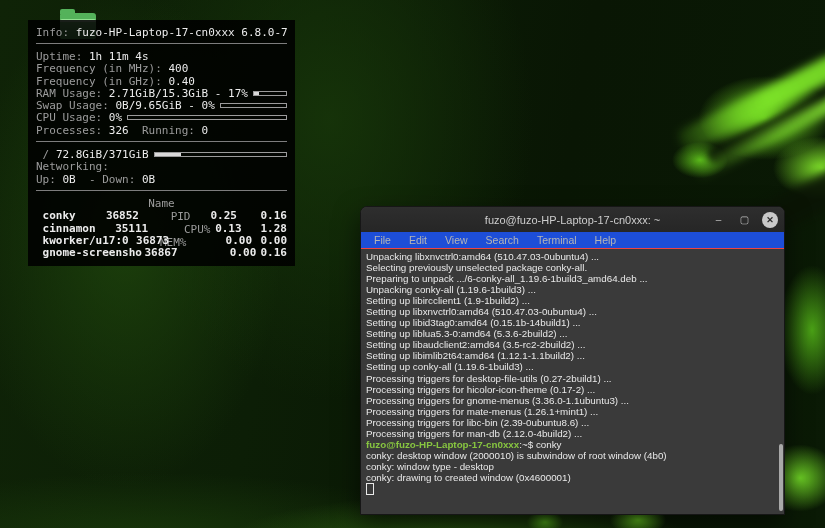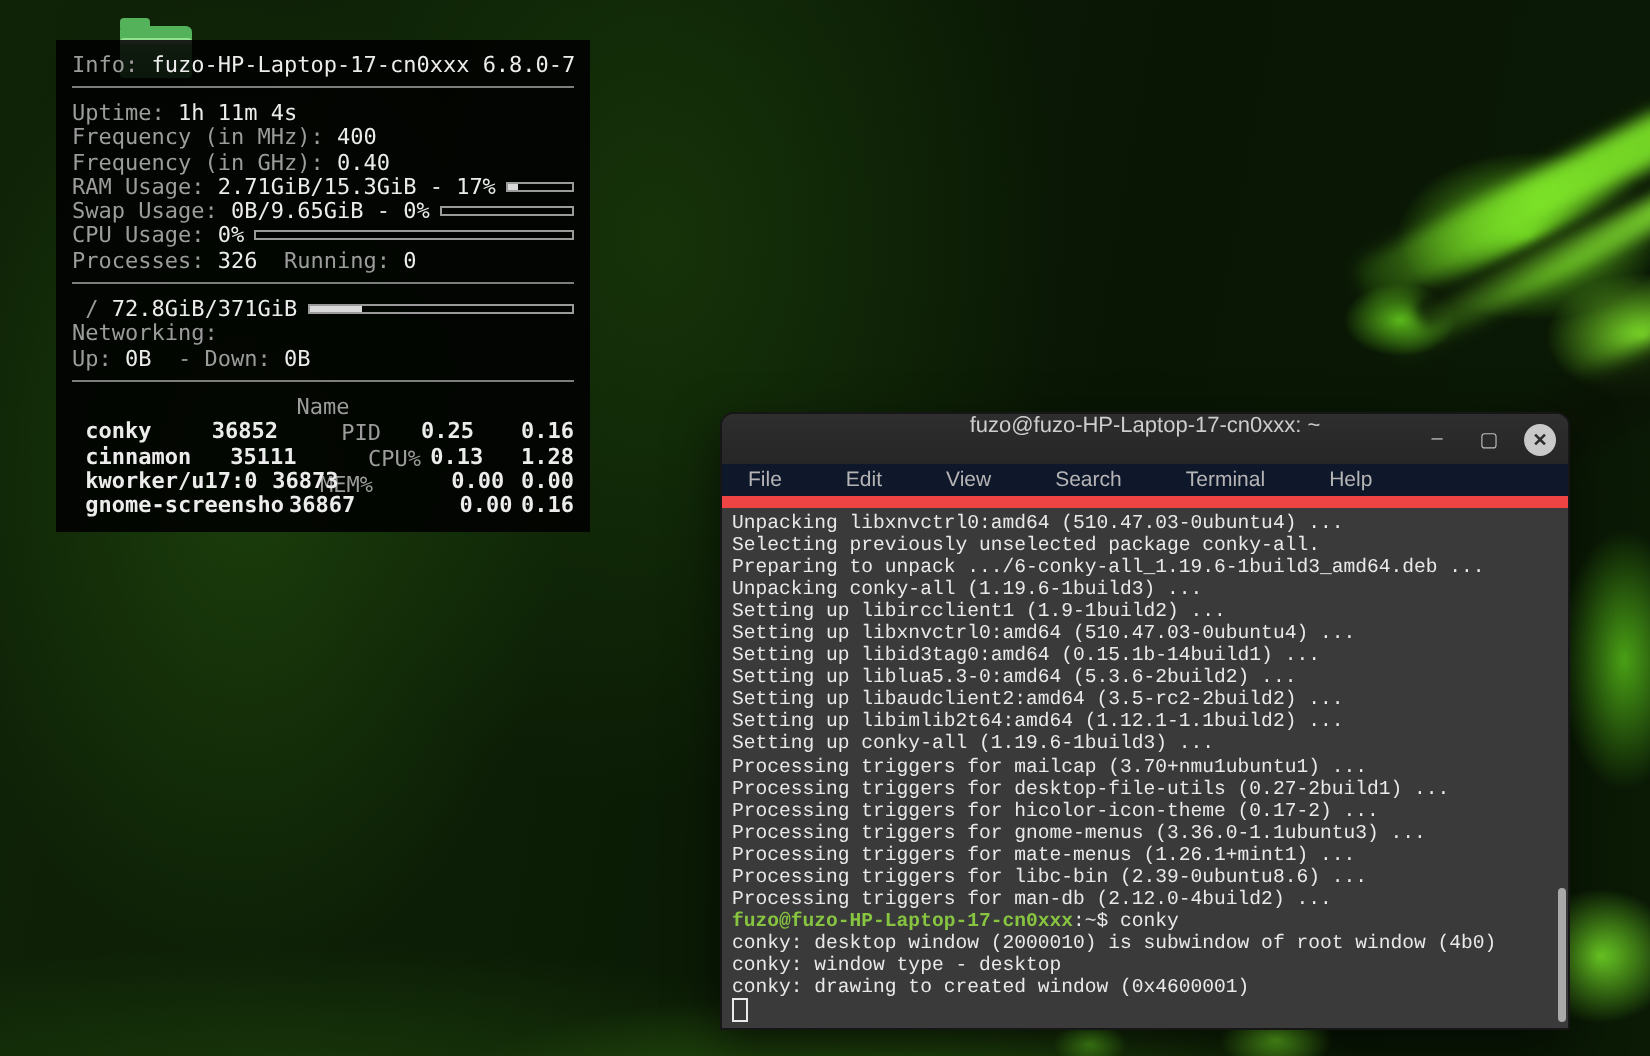--- a/index.html
+++ b/index.html
@@ -55,31 +55,31 @@
   .p-cell.col0{flex:1;text-align:left;}
   .p-cell.col1{width:58px;text-align:right;}
   .p-cell.col2{width:50px;text-align:right;padding-left:48px;}
   .p-cell.col3{width:50px;text-align:right;}
 
   
   .terminal{position:absolute;left:360px;top:206px;width:425px;height:309px;box-sizing:border-box;
     border:1px solid #161616;border-radius:7px 7px 0 0;
     box-shadow:0 10px 26px rgba(0,0,0,.55);background:var(--terminal-bg,#3a3a3a);}
   .titlebar{height:25px;background:linear-gradient(var(--titlebar-bg,#2e2e2e),#262626);
-    border-radius:6px 6px 0 0;position:relative;display:flex;align-items:flex-start;justify-content:center;}
+    border-radius:6px 6px 0 0;position:relative;display:flex;align-items:center;justify-content:center;}
   .title-text{font-size:11px;color:#cdcdcd;}
   .win-buttons{position:absolute;right:6px;top:0;height:100%;display:flex;align-items:center;gap:9px;}
   .win-btn{width:17px;height:17px;display:flex;align-items:center;justify-content:center;
     font-size:10px;color:#b9b9b9;cursor:default;}
   .win-btn.close{background:#c9c9c9;color:#2b2b2b;border-radius:50%;width:16px;height:16px;font-size:9px;font-weight:bold;}
-  .menubar{height:16px;background:#0f172a;display:flex;align-items:center;padding-left:7px;gap:20px;
-    border-bottom:6px solid #ef4444;}
+  .menubar{height:16px;background:#1d4ed8;display:flex;align-items:center;padding-left:7px;gap:6px;
+    border-bottom:1px solid #ef4444;}
   .menu-item{font-size:10.5px;color:#b5b5b5;padding:0 6px;}
   .t-output{position:relative;height:266px;overflow:hidden;padding:2px 0 0 5px;
-    font-family:Liberation Mono, monospace;font-size:9.8px;line-height:11.05px;
+    font-family:Liberation Sans, sans-serif;font-size:9.8px;line-height:11.05px;
     color:#e9e9e9;}
   .t-line{white-space:pre;height:11.05px;}
   .t-green{color:var(--prompt-green,#87c540);font-weight:bold;}
   .cursor{display:inline-block;width:6px;height:10px;border:1px solid #e9e9e9;vertical-align:middle;}
   .scroll-thumb{position:absolute;right:1px;top:237px;width:4px;height:67px;background:#a9a9a9;border-radius:2px;}
 </style>
 </head>
 <body>
 
 <div class="wallpaper">
@@ -142,21 +142,20 @@
       <div class="t-line">Selecting previously unselected package conky-all.</div>
       <div class="t-line">Preparing to unpack .../6-conky-all_1.19.6-1build3_amd64.deb ...</div>
       <div class="t-line">Unpacking conky-all (1.19.6-1build3) ...</div>
       <div class="t-line">Setting up libircclient1 (1.9-1build2) ...</div>
       <div class="t-line">Setting up libxnvctrl0:amd64 (510.47.03-0ubuntu4) ...</div>
       <div class="t-line">Setting up libid3tag0:amd64 (0.15.1b-14build1) ...</div>
       <div class="t-line">Setting up liblua5.3-0:amd64 (5.3.6-2build2) ...</div>
       <div class="t-line">Setting up libaudclient2:amd64 (3.5-rc2-2build2) ...</div>
       <div class="t-line">Setting up libimlib2t64:amd64 (1.12.1-1.1build2) ...</div>
       <div class="t-line">Setting up conky-all (1.19.6-1build3) ...</div>
-      <div class="t-line">Processing triggers for mailcap (3.70+nmu1ubuntu1) ...</div>
       <div class="t-line">Processing triggers for desktop-file-utils (0.27-2build1) ...</div>
       <div class="t-line">Processing triggers for hicolor-icon-theme (0.17-2) ...</div>
       <div class="t-line">Processing triggers for gnome-menus (3.36.0-1.1ubuntu3) ...</div>
       <div class="t-line">Processing triggers for mate-menus (1.26.1+mint1) ...</div>
       <div class="t-line">Processing triggers for libc-bin (2.39-0ubuntu8.6) ...</div>
       <div class="t-line">Processing triggers for man-db (2.12.0-4build2) ...</div>
       <div class="t-line"><span class="t-green">fuzo@fuzo-HP-Laptop-17-cn0xxx</span><span>:~$</span><span> conky</span></div>
       <div class="t-line">conky: desktop window (2000010) is subwindow of root window (4b0)</div>
       <div class="t-line">conky: window type - desktop</div>
       <div class="t-line">conky: drawing to created window (0x4600001)</div>

